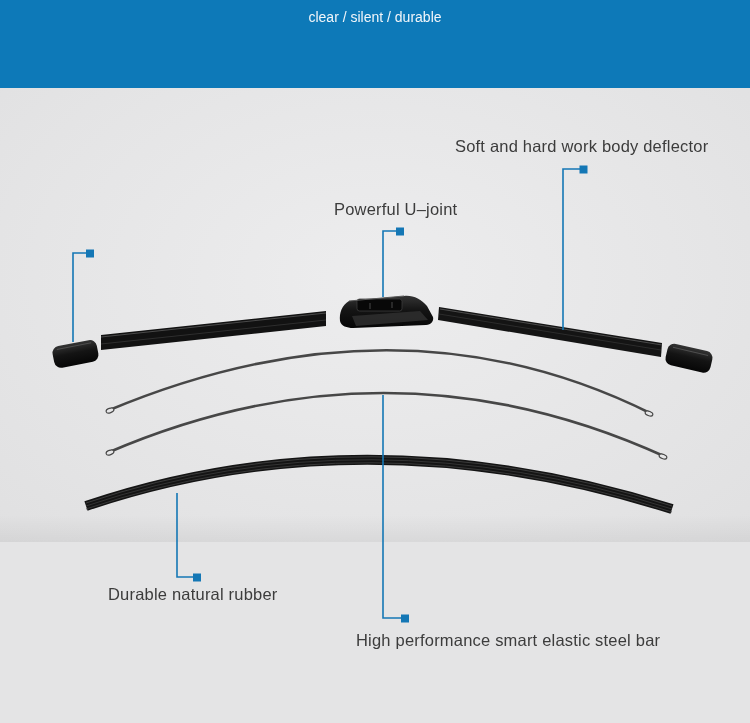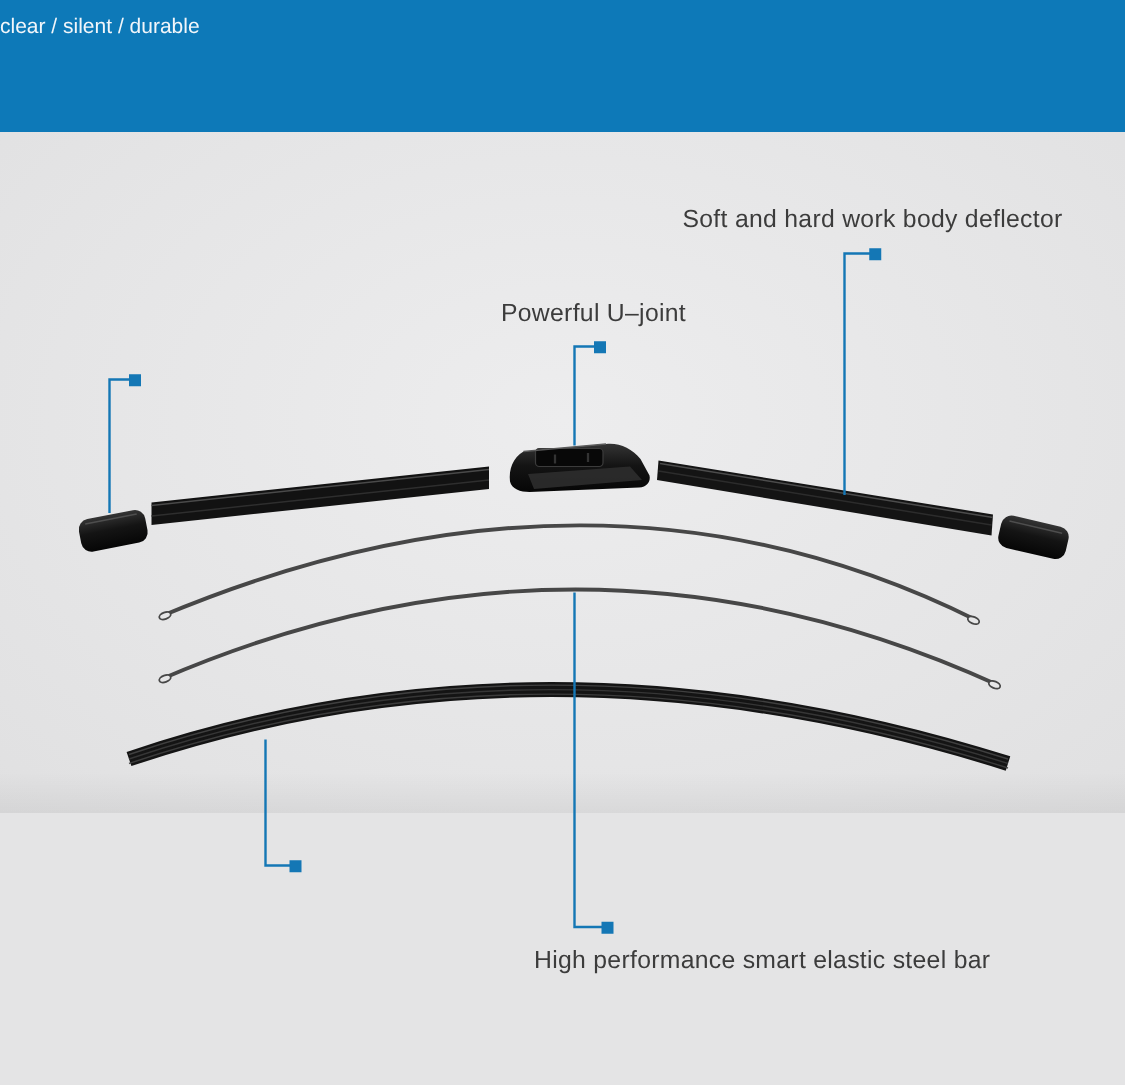--- a/index.html
+++ b/index.html
@@ -26,21 +26,21 @@
   }
   .rule-right{
     width:188px;margin-left:10px;
     background:linear-gradient(to left, rgba(255,255,255,0.05), rgba(255,255,255,0.85));
   }
   .banner h1{
     margin:0;font-size:26px;font-weight:400;letter-spacing:1px;
     white-space:nowrap;line-height:1.1;
   }
   .subtitle{
-    text-align:left;font-size:14px;margin-top:9px;color:#f2f6fa;
+    text-align:center;font-size:14px;margin-top:9px;color:#f2f6fa;
   }
 
   
   .scene{
     position:absolute;left:0;top:88px;width:750px;height:454px;
     background:
       linear-gradient(to bottom, rgba(0,0,0,0) 94%, rgba(0,0,0,0.05) 100%),
       radial-gradient(ellipse 620px 420px at 50% 42%, #ededee 0%, #e5e5e6 55%, #dededf 100%);
   }
   .scene svg{position:absolute;left:0;top:0;}
@@ -146,15 +146,16 @@
         </g>
         <g>
           <polyline points="383,395 383,618 402,618"></polyline>
           <rect x="401" y="614.5" width="8" height="8" fill="#1477b5" stroke="none"></rect>
         </g>
       </g>
     </svg>
 
     <div class="note note-deflector">Soft and hard work body deflector</div>
     <div class="note note-ujoint">Powerful U–joint</div>
+    <div class="note note-rubber">Durable natural rubber</div>
     <div class="note note-steelbar">High performance smart elastic steel bar</div>
   </div>
 </div>
 
 </body></html>

